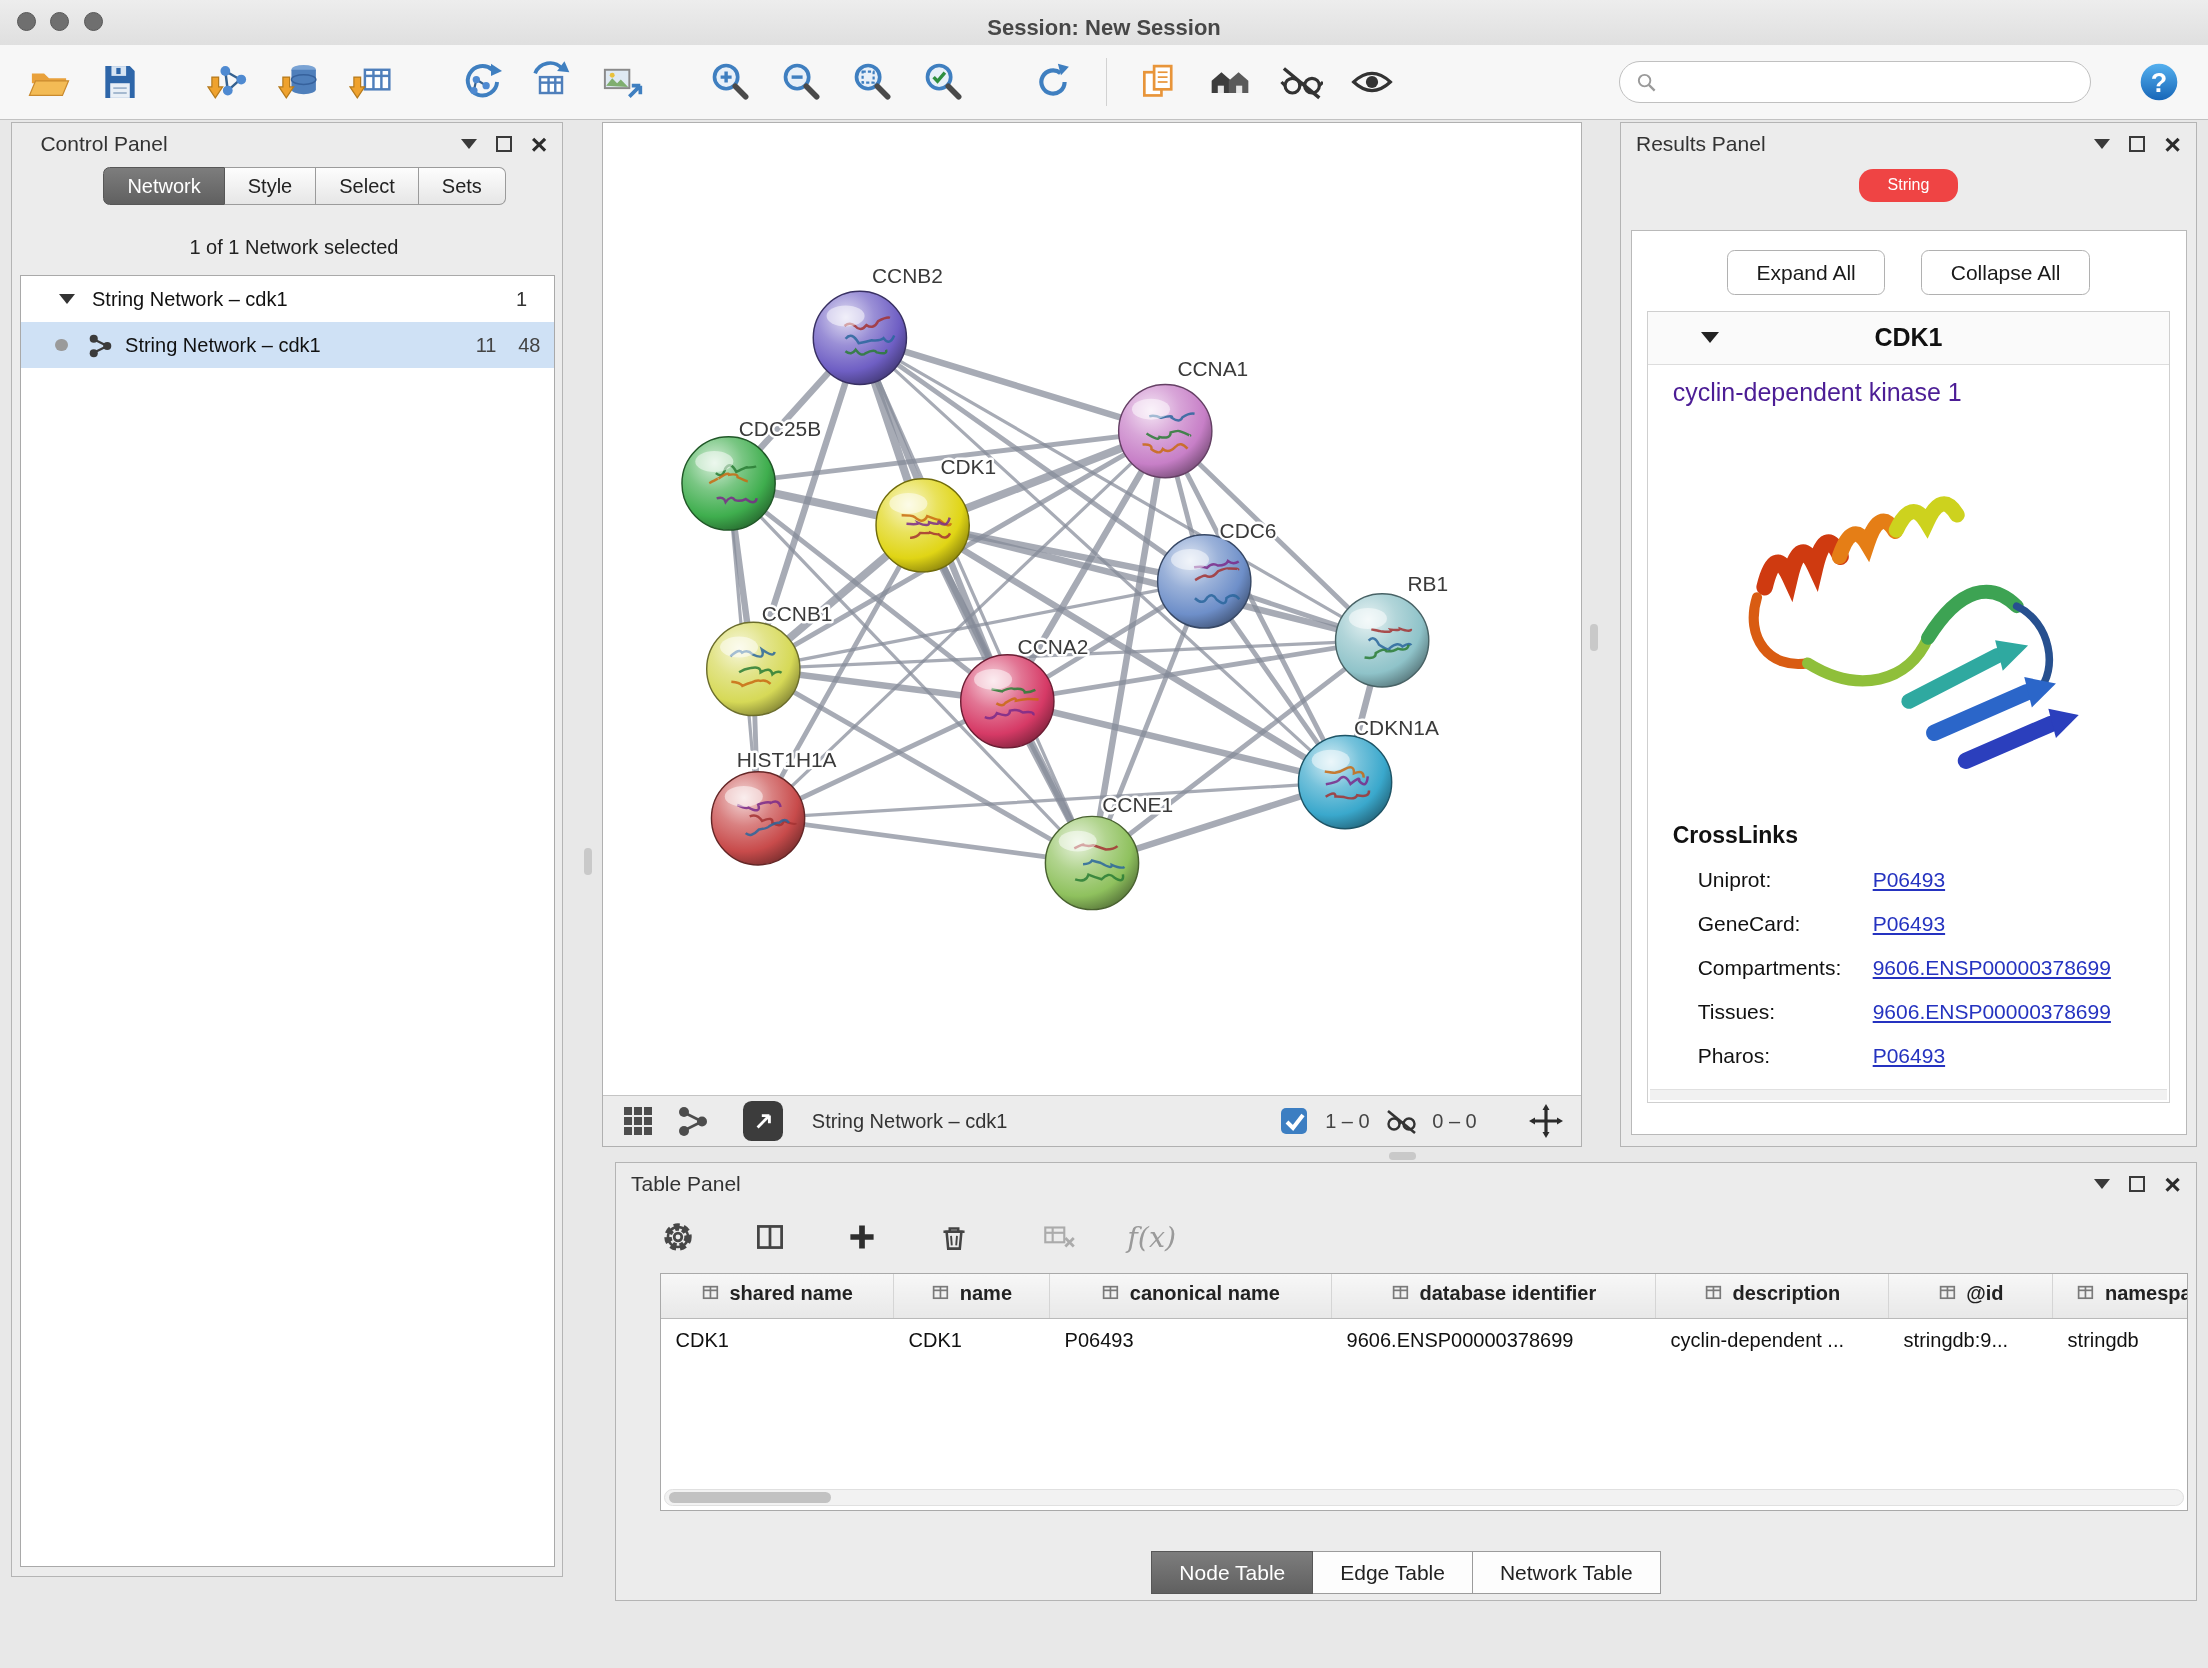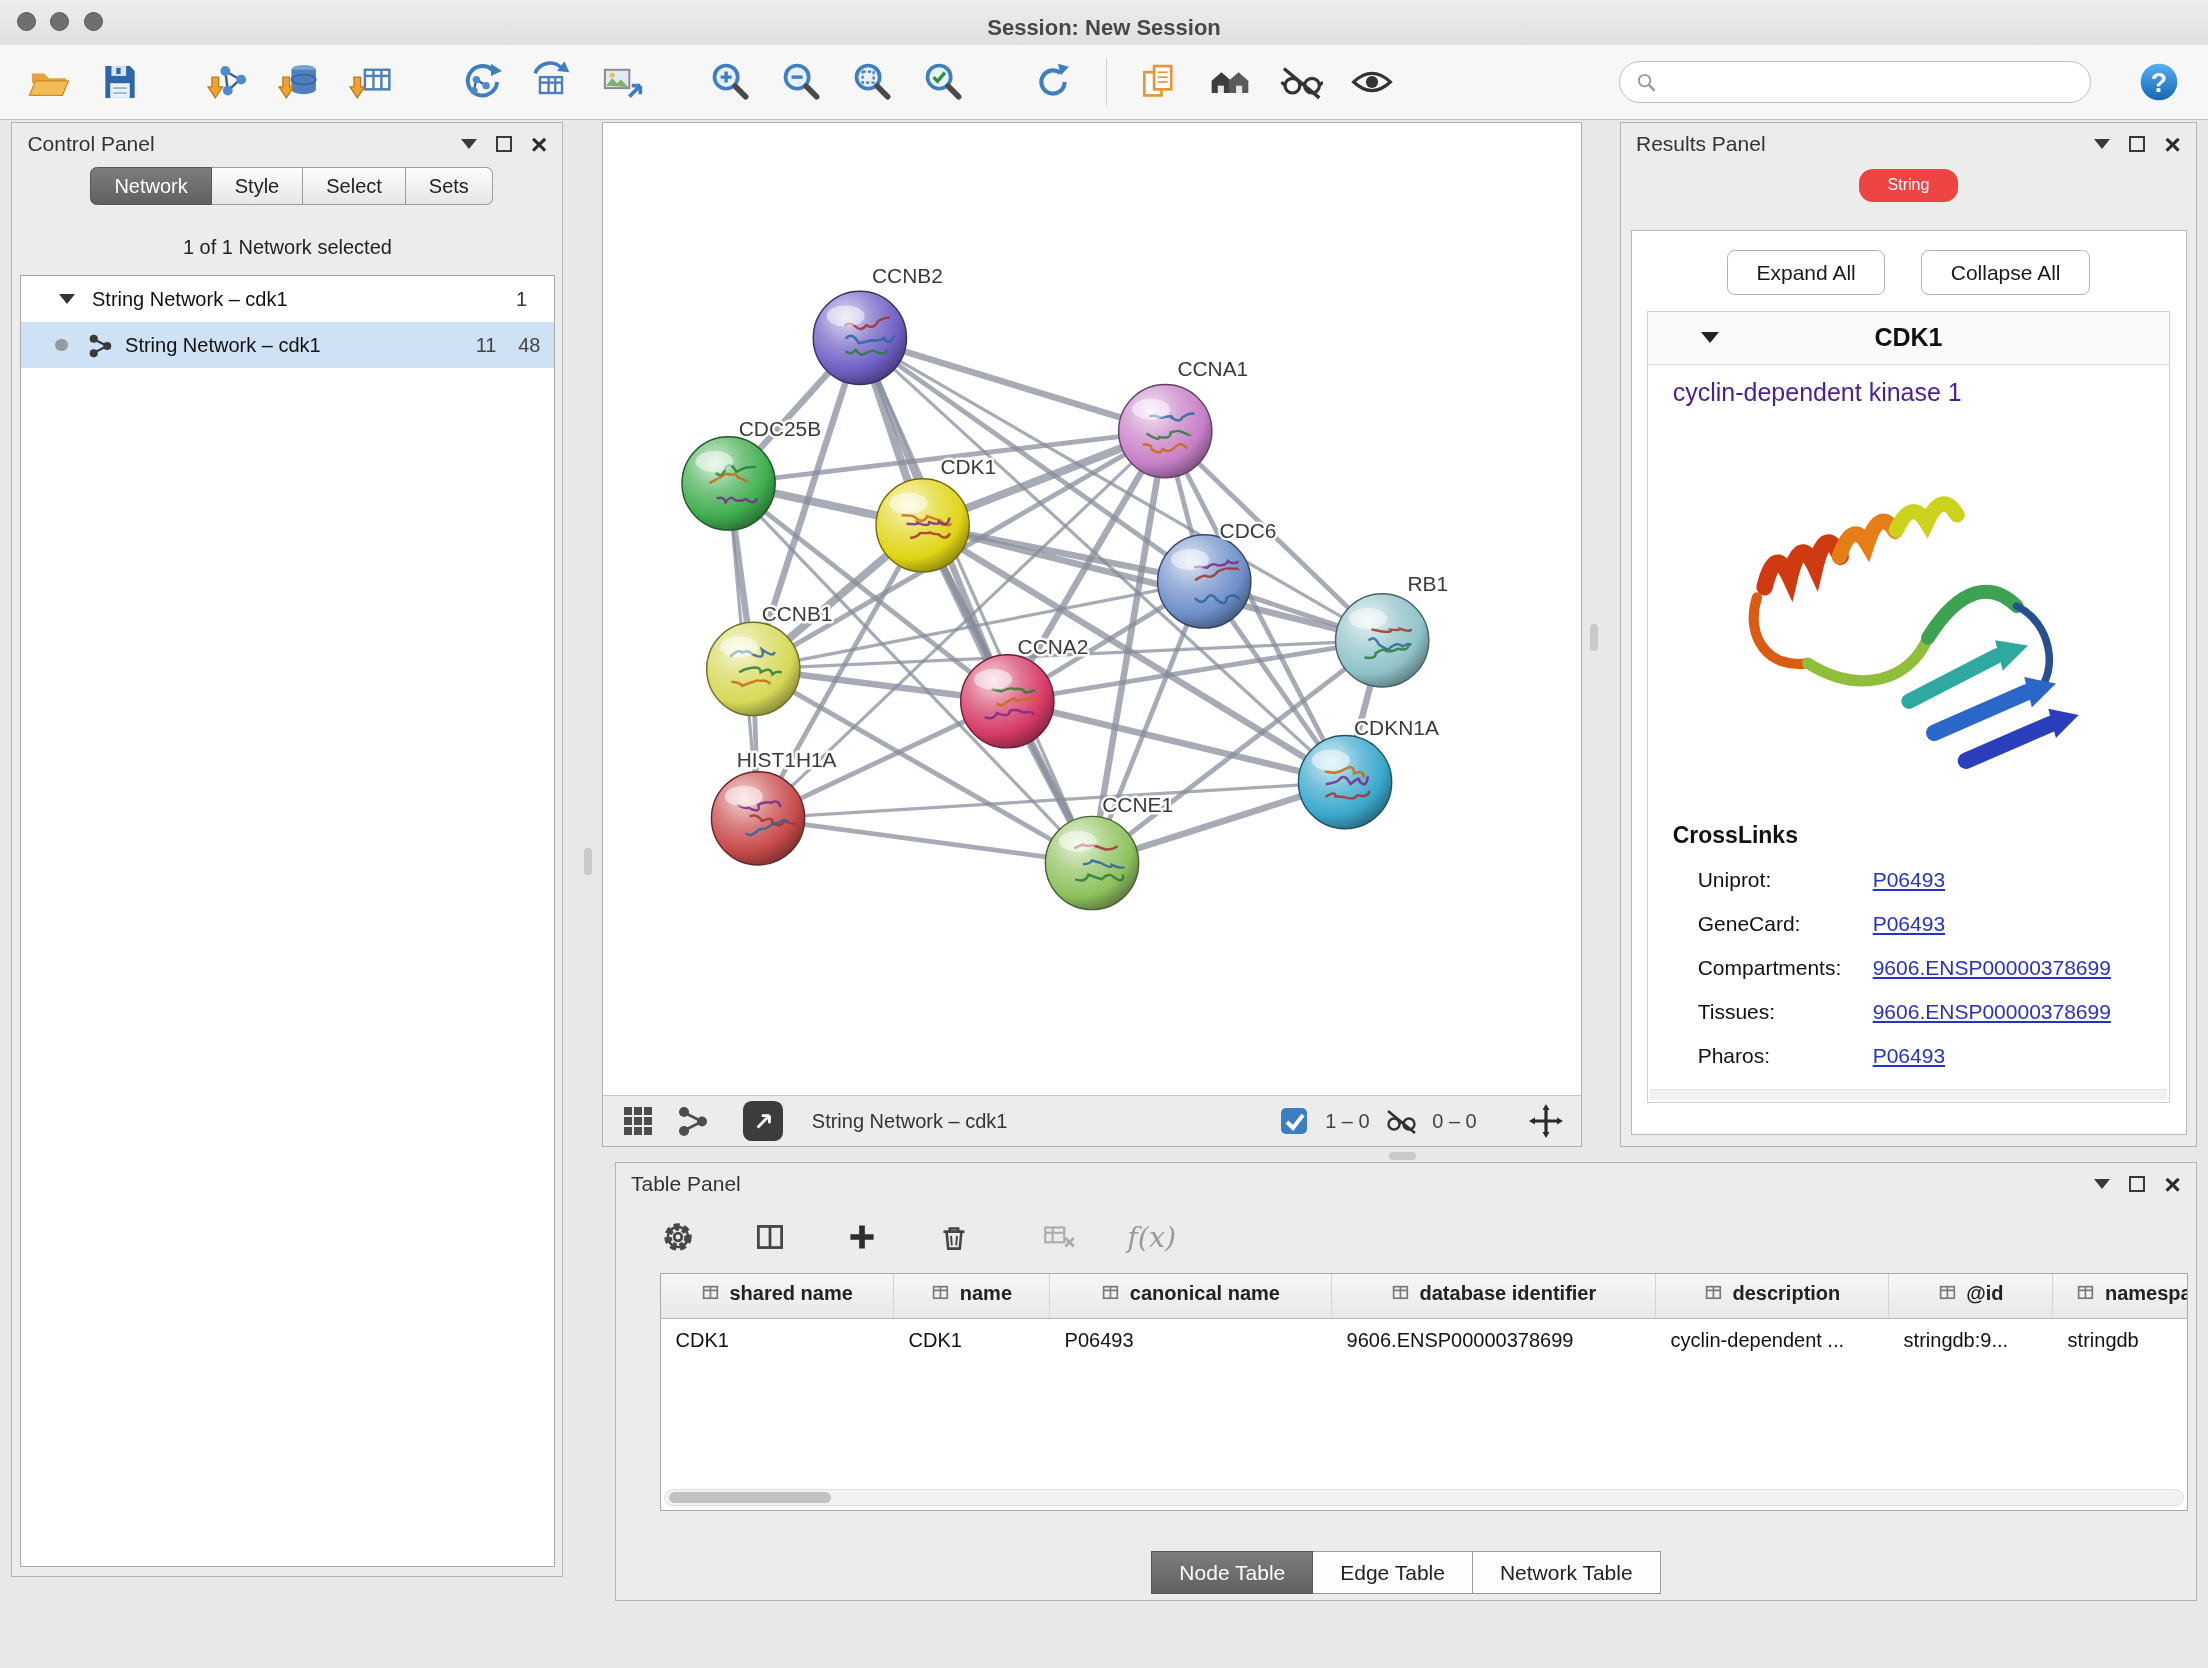--- a/index.html
+++ b/index.html
@@ -29,21 +29,21 @@
 
   
   .panel { position:absolute; background:#ececec; border:1px solid #b4b4b4; }
   .panel-head { display:flex; align-items:center; height:42px; padding:0 15px; font-size:21px; color:#333; }
   .panel-ctrl { margin-left:auto; display:flex; gap:19px; align-items:center; }
   .pc-tri { width:0; height:0; border-left:8.6px solid transparent; border-right:8.6px solid transparent; border-top:10.5px solid #3a3a3a; cursor:pointer; }
   .pc-sq { width:16px; height:16px; border:2.4px solid #3a3a3a; cursor:pointer; }
   .pc-x { font-size:28.5px; font-weight:bold; color:#2c2c2c; line-height:1; cursor:pointer; }
 
   
-  .control-panel { left:11.4px; top:122px; width:552px; height:1455px; }
+  .control-panel { left:11.4px; top:122px; width:552px; height:1455px;padding-left:13px; }
   .cp-tabs { display:flex; padding:1.9px 0 7.6px 46px; }
   .cp-tab { border:1px solid #9b9b9b; border-left-width:0; background:linear-gradient(#fdfdfd,#e6e6e6);
     padding:6.7px 23px; font-size:20px; color:#222; cursor:pointer; }
   .cp-tab:first-child { border-left-width:1px; border-radius:6.7px 0 0 6.7px;margin-left:32px; }
   .cp-tab:last-child { border-radius:0 6.7px 6.7px 0; }
   .cp-tab.sel { background:linear-gradient(#7d7d7d,#606060); color:#fff; border-color:#575757; }
   .cp-selrow { display:flex; align-items:center; height:46px; padding:0 17px; gap:11.4px;flex-direction:column; }
   .cp-selrow .status { flex:1; text-align:center; font-size:20px; color:#222; }
   .cp-tree { position:absolute; left:7.6px; right:7.6px; top:152px; bottom:9.5px; background:#fff; border:1px solid #a9a9a9; font-size:20px; overflow:hidden; }
   .tree-row { display:flex; align-items:center; height:46px; padding:0 13.3px; cursor:pointer; }

